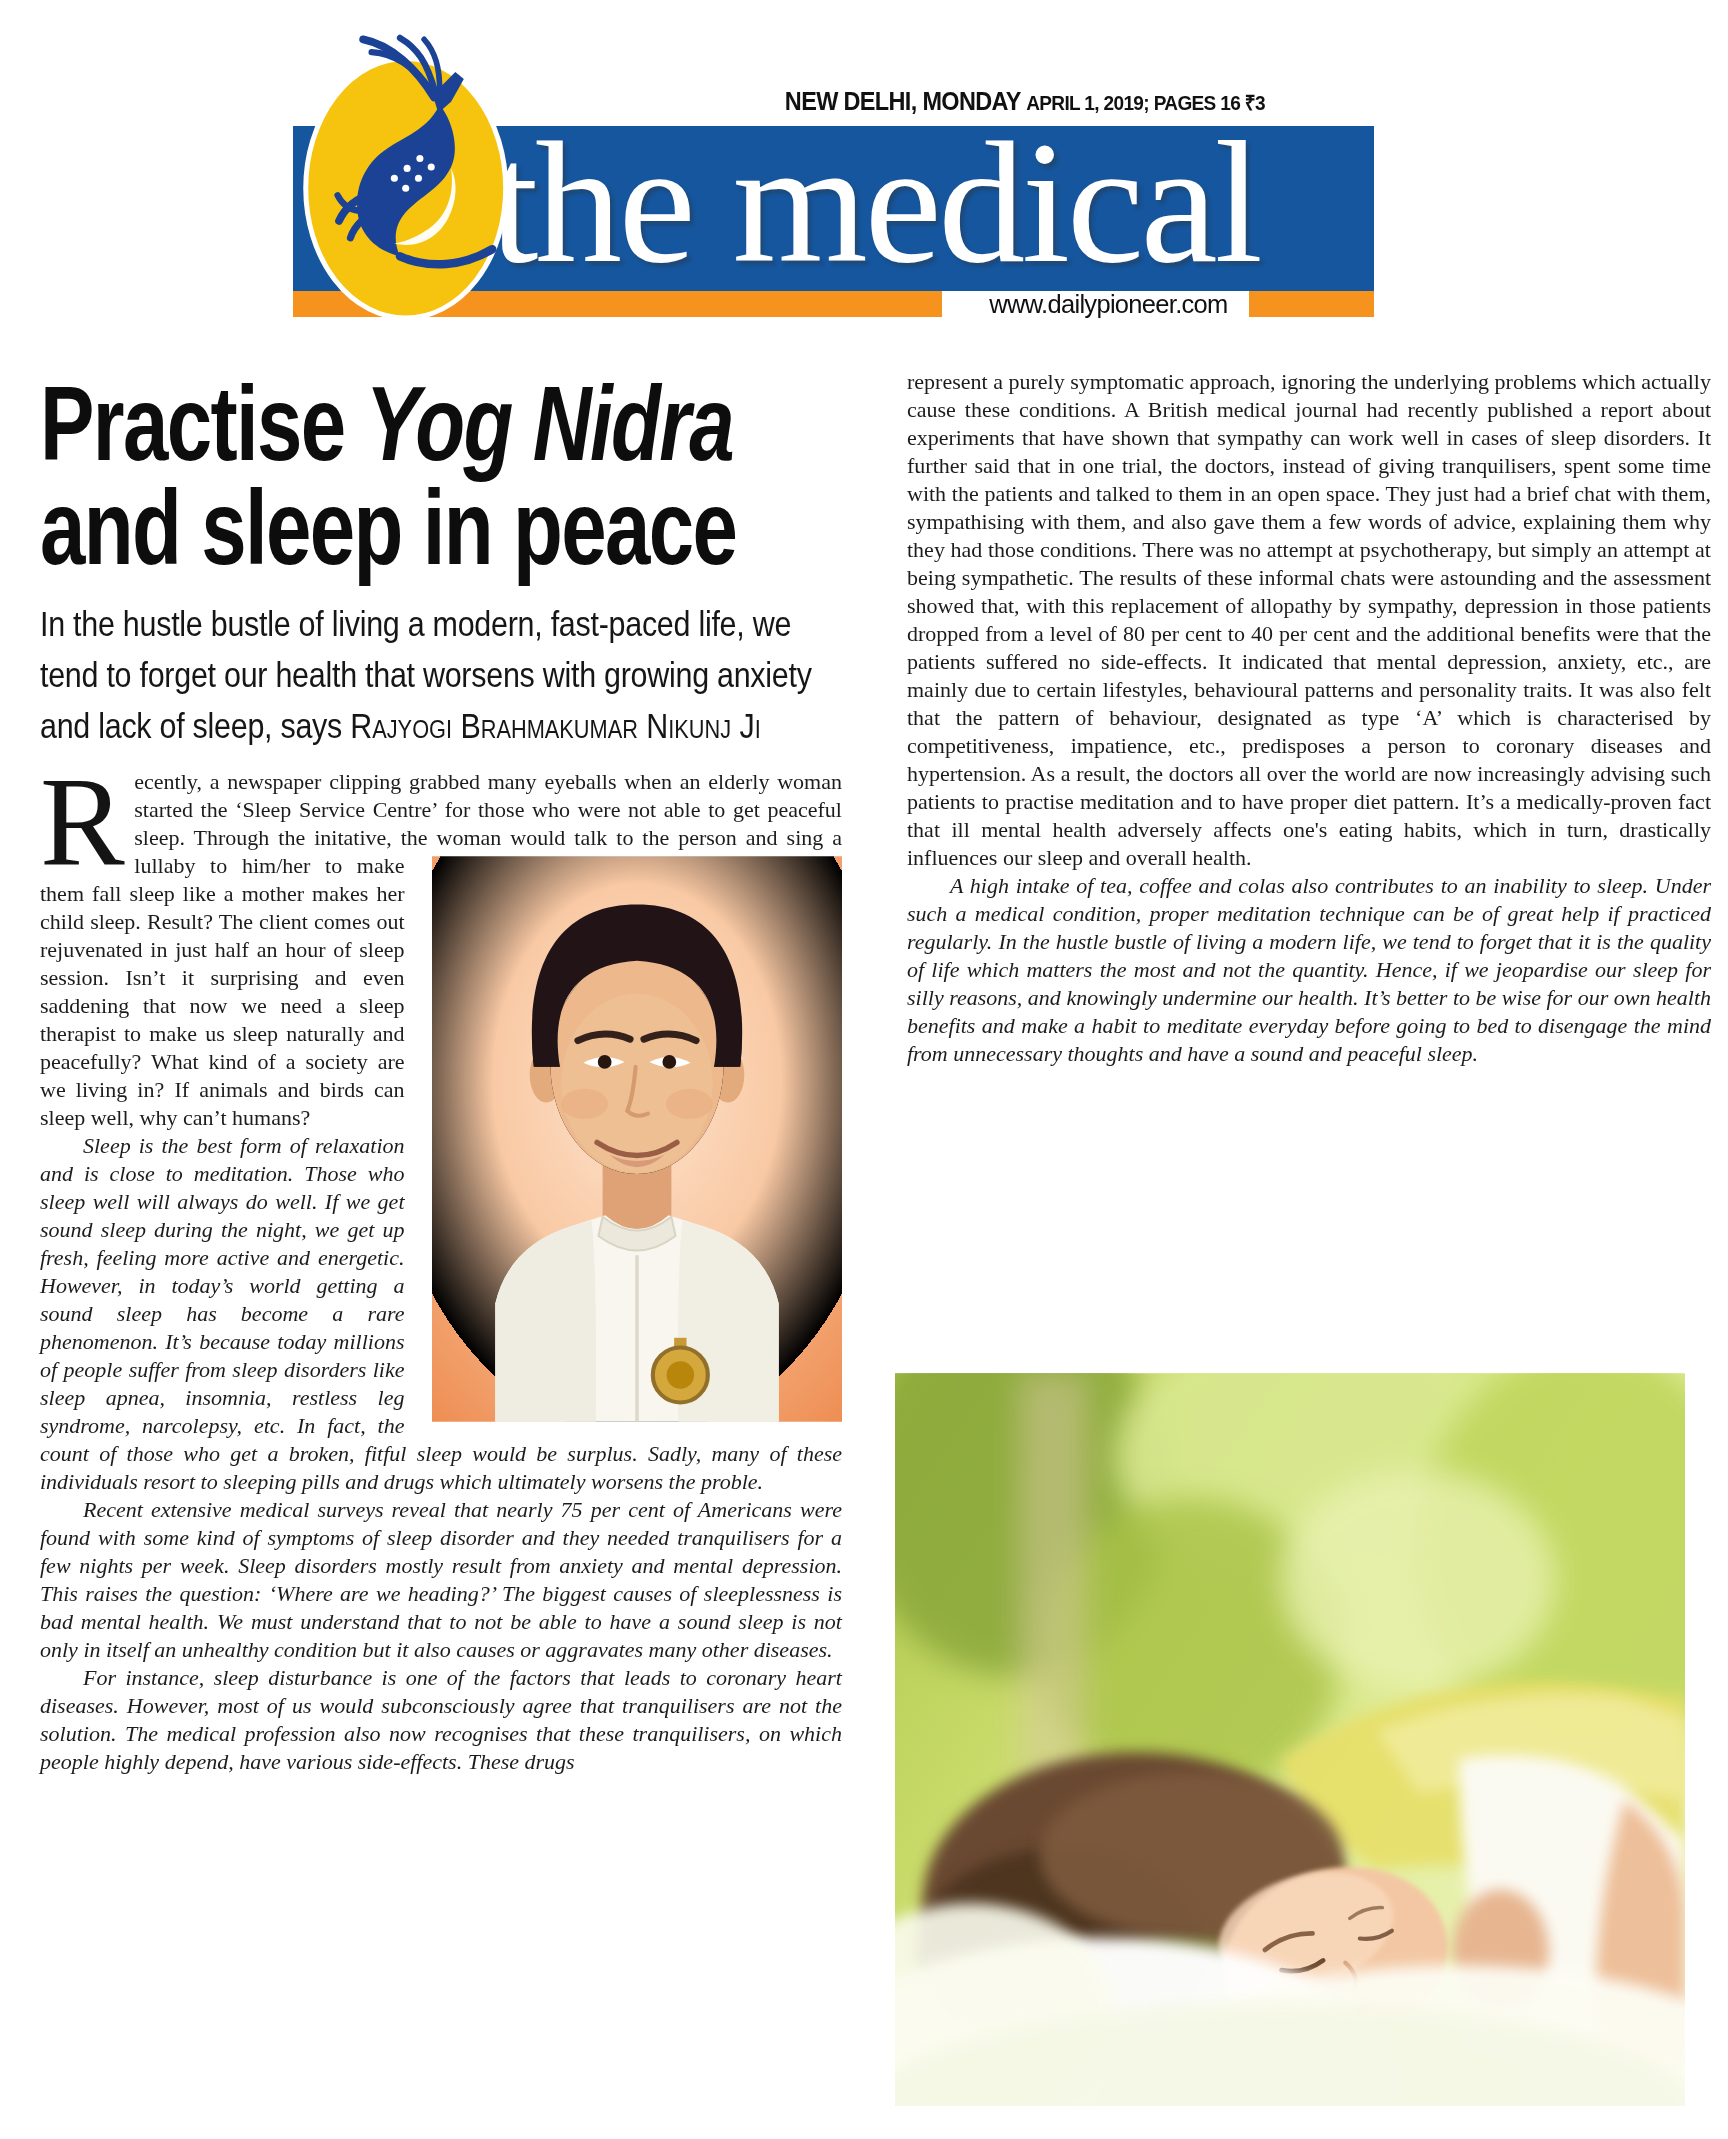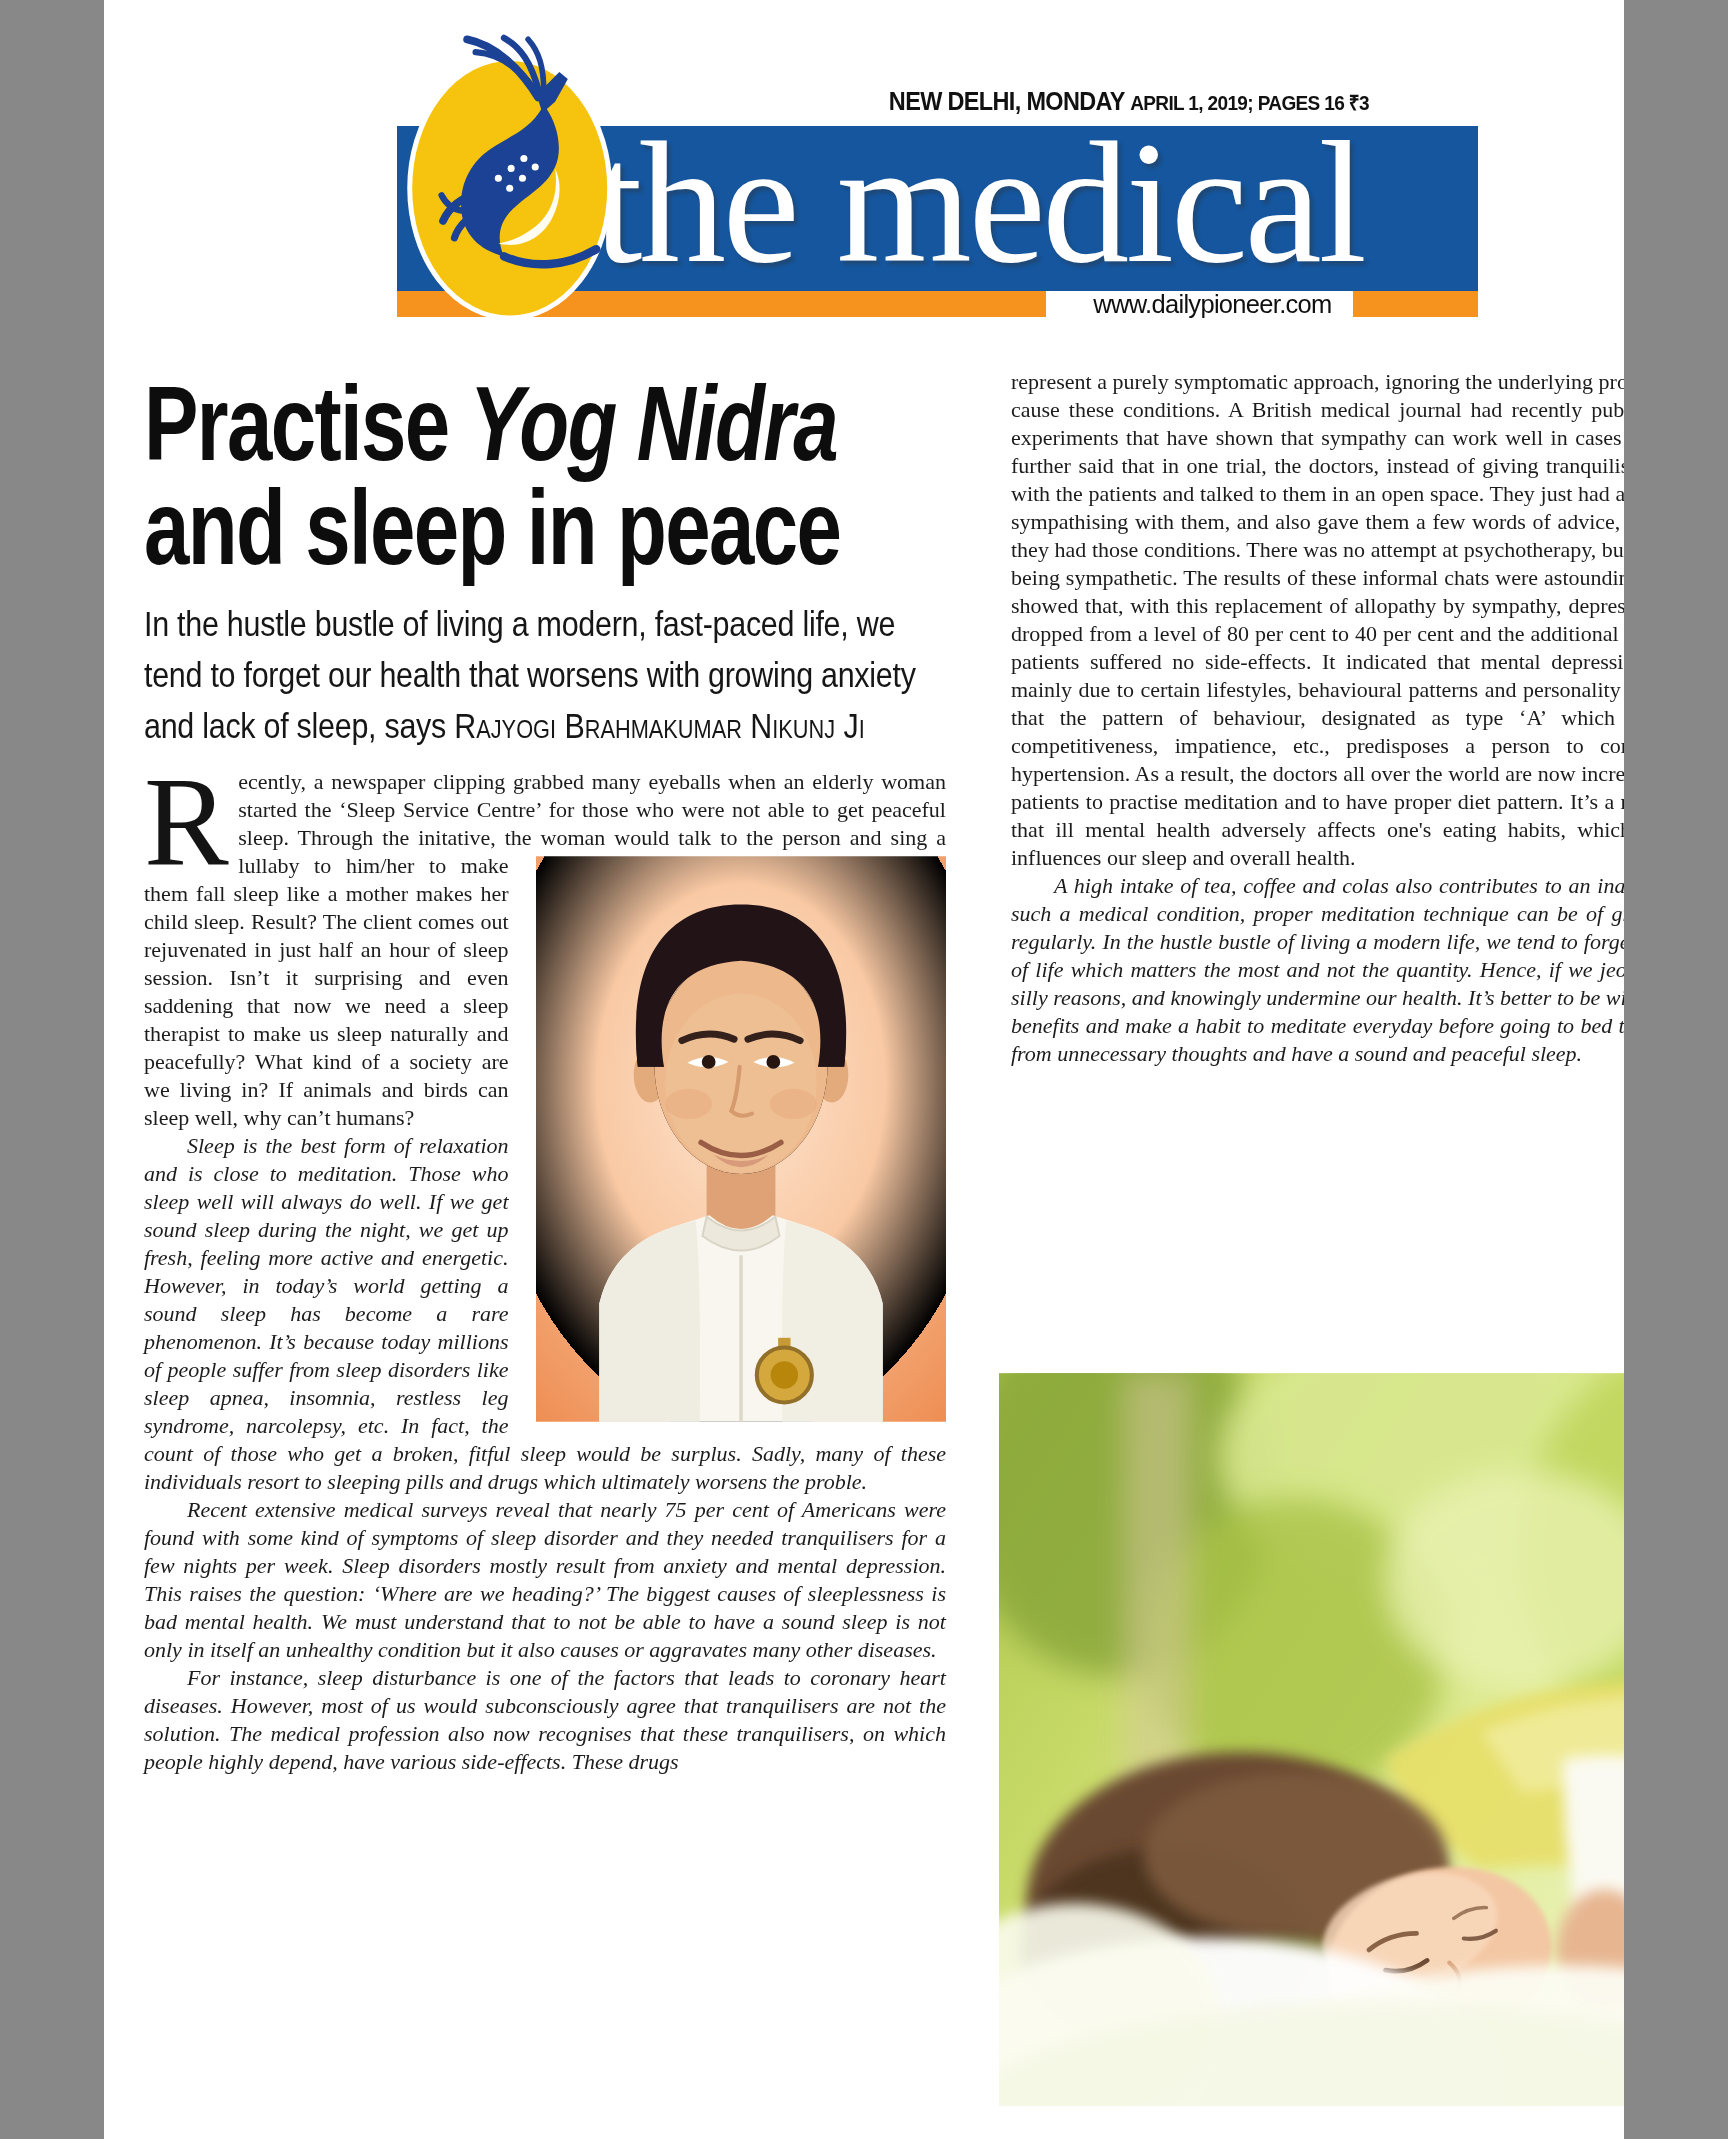--- a/index.html
+++ b/index.html
@@ -1,18 +1,18 @@
 <!DOCTYPE html>
 <html style="font-size:11px"><head>
 <meta charset="utf-8">
 <style>
   * { margin:0; padding:0; box-sizing:border-box; }
   html,body { background:#888; }
   .page {
-    position:relative; width:1520px; height:2140px; margin:0 auto;
+    position:relative; width:1728px; height:2140px; margin:0 auto;
     background:#ffffff; overflow:hidden;
     font-family:"Liberation Serif", serif; color:#1b1b1b;
   }
 
   
   .dateline {
     position:absolute; left:293px; top:87px; width:972px;
     text-align:right; white-space:nowrap;
     font-family:"Liberation Sans", sans-serif; font-weight:bold; color:#111;
     transform:scaleX(0.92); transform-origin:100% 0; letter-spacing:-0.7px;

